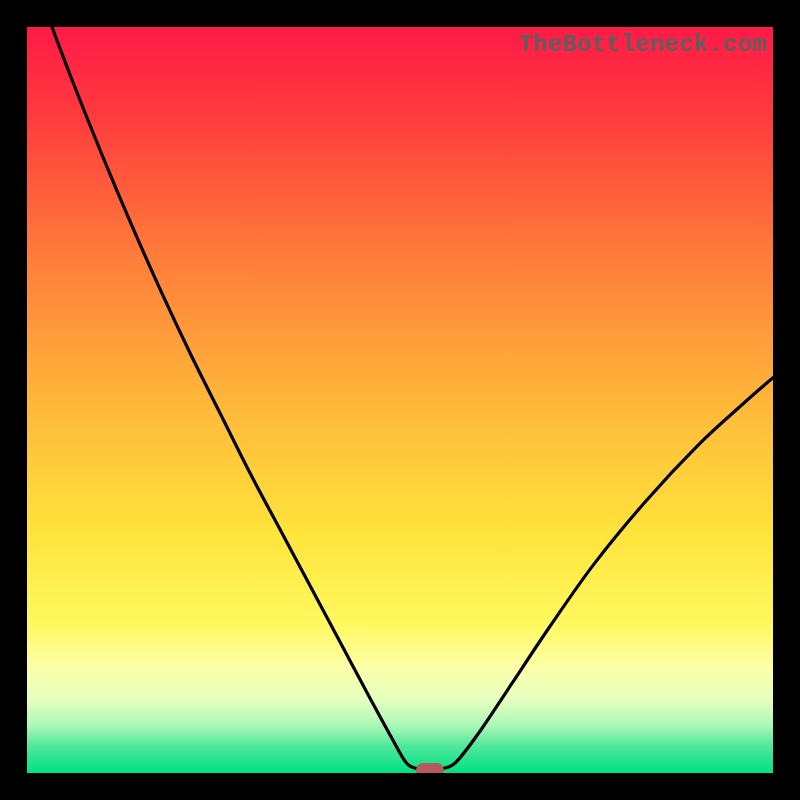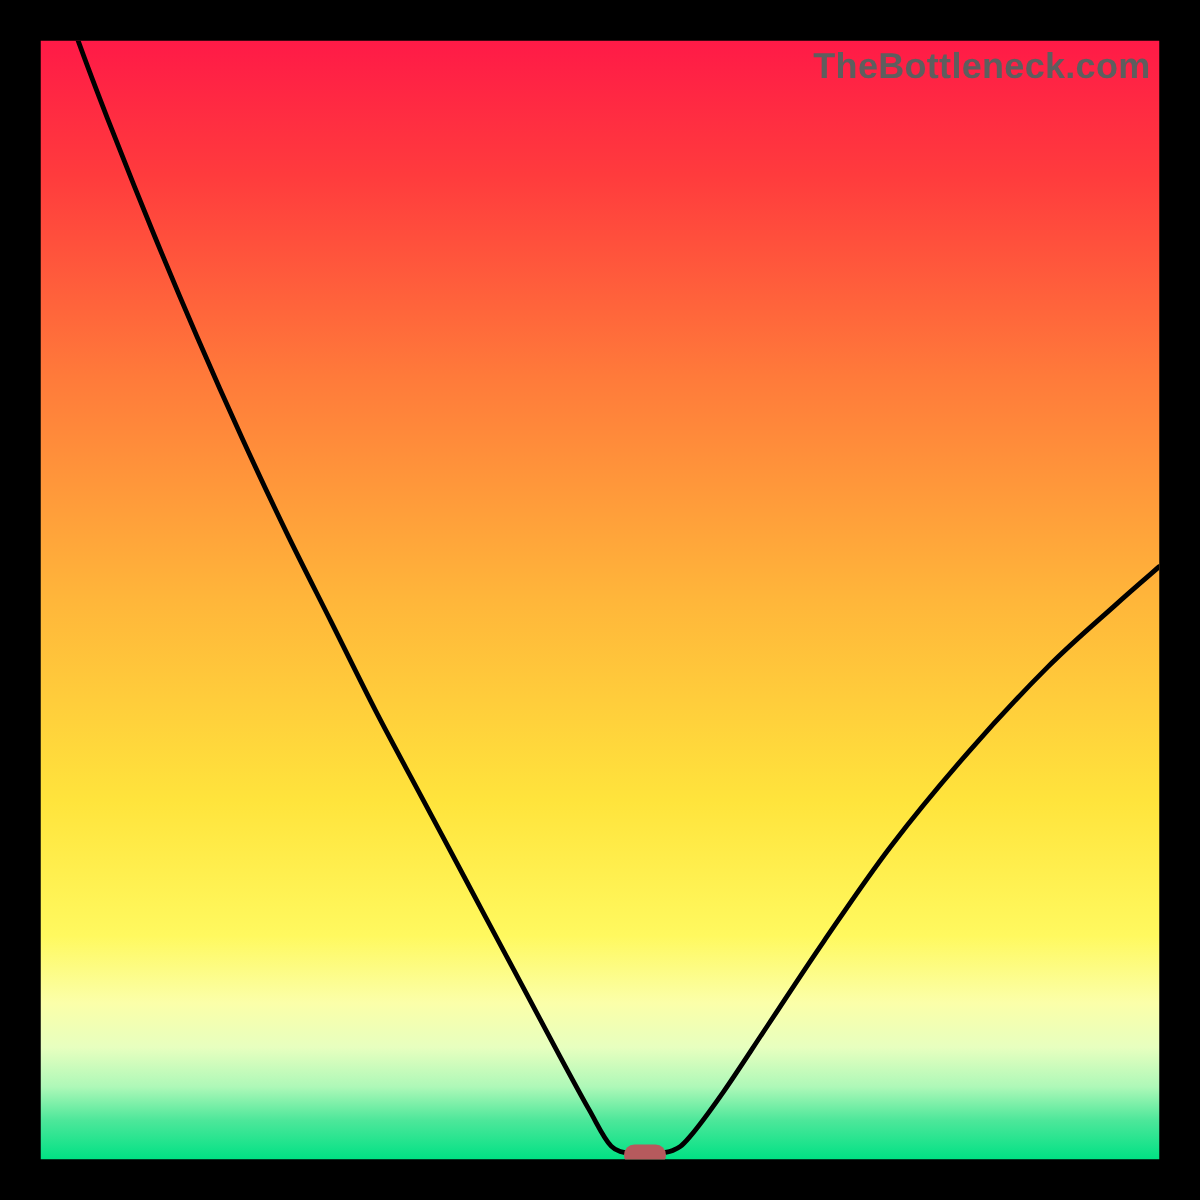--- a/index.html
+++ b/index.html
@@ -11,20 +11,21 @@
     overflow: hidden;
     font-family: Arial, Helvetica, sans-serif;
   }
   .frame {
     position: absolute;
     left: 0;
     top: 0;
     width: 800px;
     height: 800px;
     background: #000;
+    font-family: Liberation Mono, monospace;
   }
   .plot {
     position: absolute;
     left: 27px;
     top: 27px;
     width: 746px;
     height: 746px;
     overflow: hidden;
   }
   .gradient {

